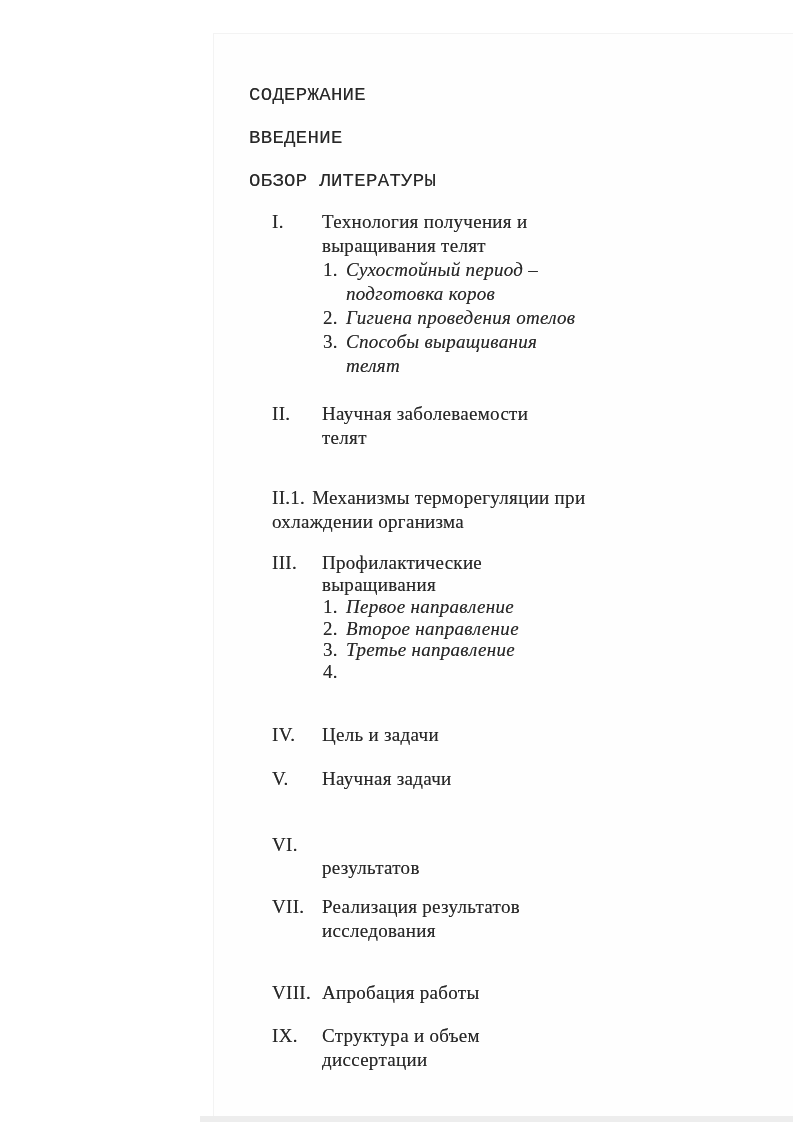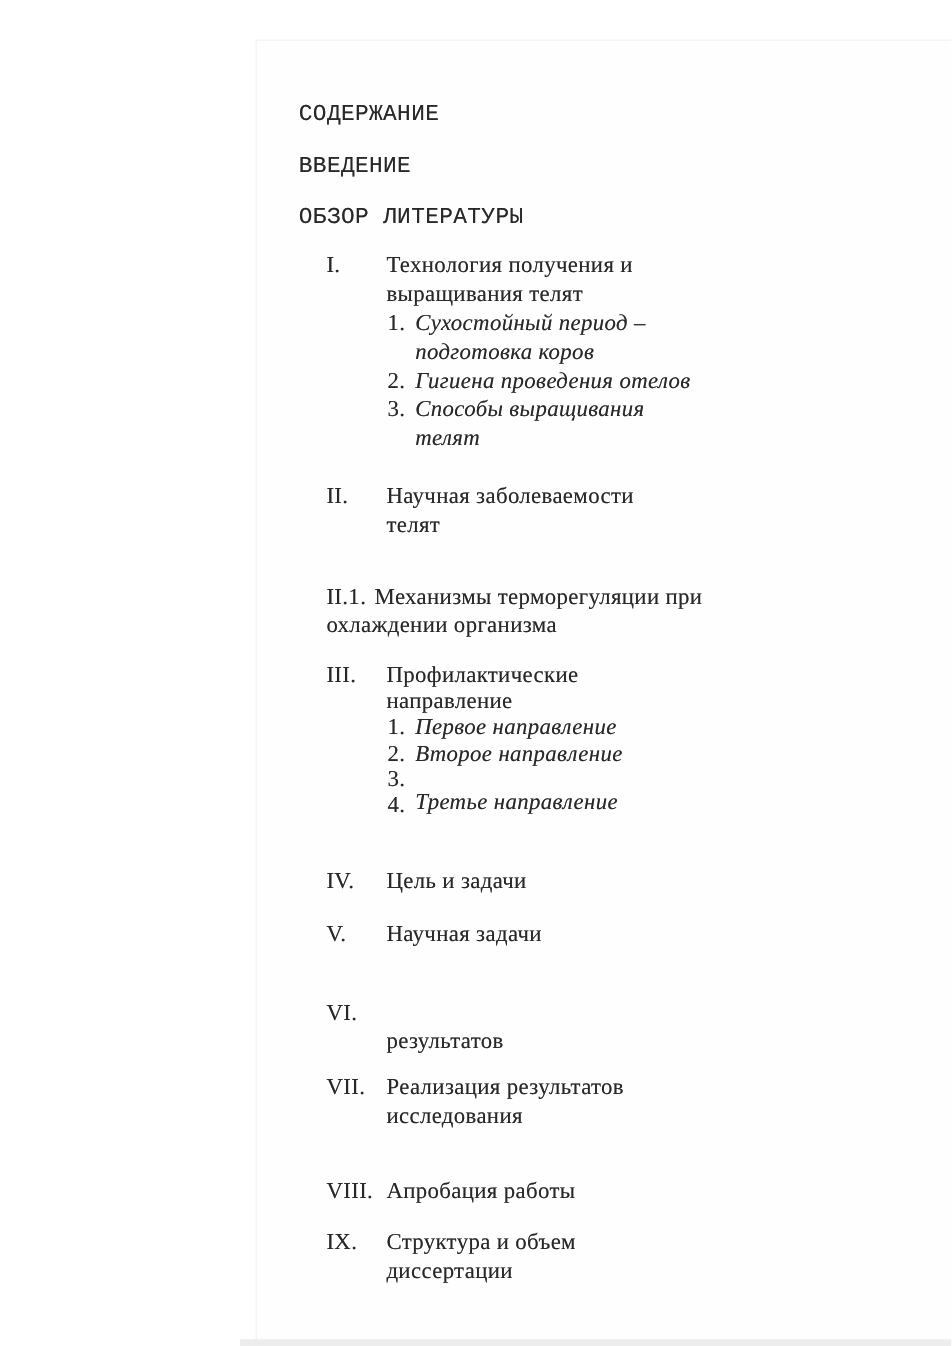--- a/index.html
+++ b/index.html
@@ -82,27 +82,27 @@
   <div class="ln txt" style="top:403px">Научная заболеваемости</div>
   <div class="ln txt" style="top:427px">телят</div>
 
   <div class="ln sub" style="top:487px">
     <span class="inum">II.1.</span><span>Механизмы терморегуляции при</span>
   </div>
   <div class="ln sub" style="top:511px">охлаждении организма</div>
 
   <div class="ln num" style="top:552px">III.</div>
   <div class="ln txt" style="top:552px">Профилактические</div>
-  <div class="ln txt" style="top:574px">направление</div>
+  <div class="ln txt" style="top:574px">выращивания</div>
   <div class="ln inm" style="top:596px">1.</div>
   <div class="ln itx" style="top:596px">Первое направление</div>
   <div class="ln inm" style="top:618px">2.</div>
   <div class="ln itx" style="top:618px">Второе направление</div>
   <div class="ln inm" style="top:639px">3.</div>
-  <div class="ln itx" style="top:658px">Третье направление</div>
+  <div class="ln itx" style="top:639px">Третье направление</div>
   <div class="ln inm" style="top:661px">4.</div>
 
   <div class="ln num" style="top:724px">IV.</div>
   <div class="ln txt" style="top:724px">Цель и задачи</div>
 
   <div class="ln num" style="top:768px">V.</div>
   <div class="ln txt" style="top:768px">Научная задачи</div>
 
   <div class="ln num" style="top:834px">VI.</div>
   <div class="ln txt" style="top:857px">результатов</div>

